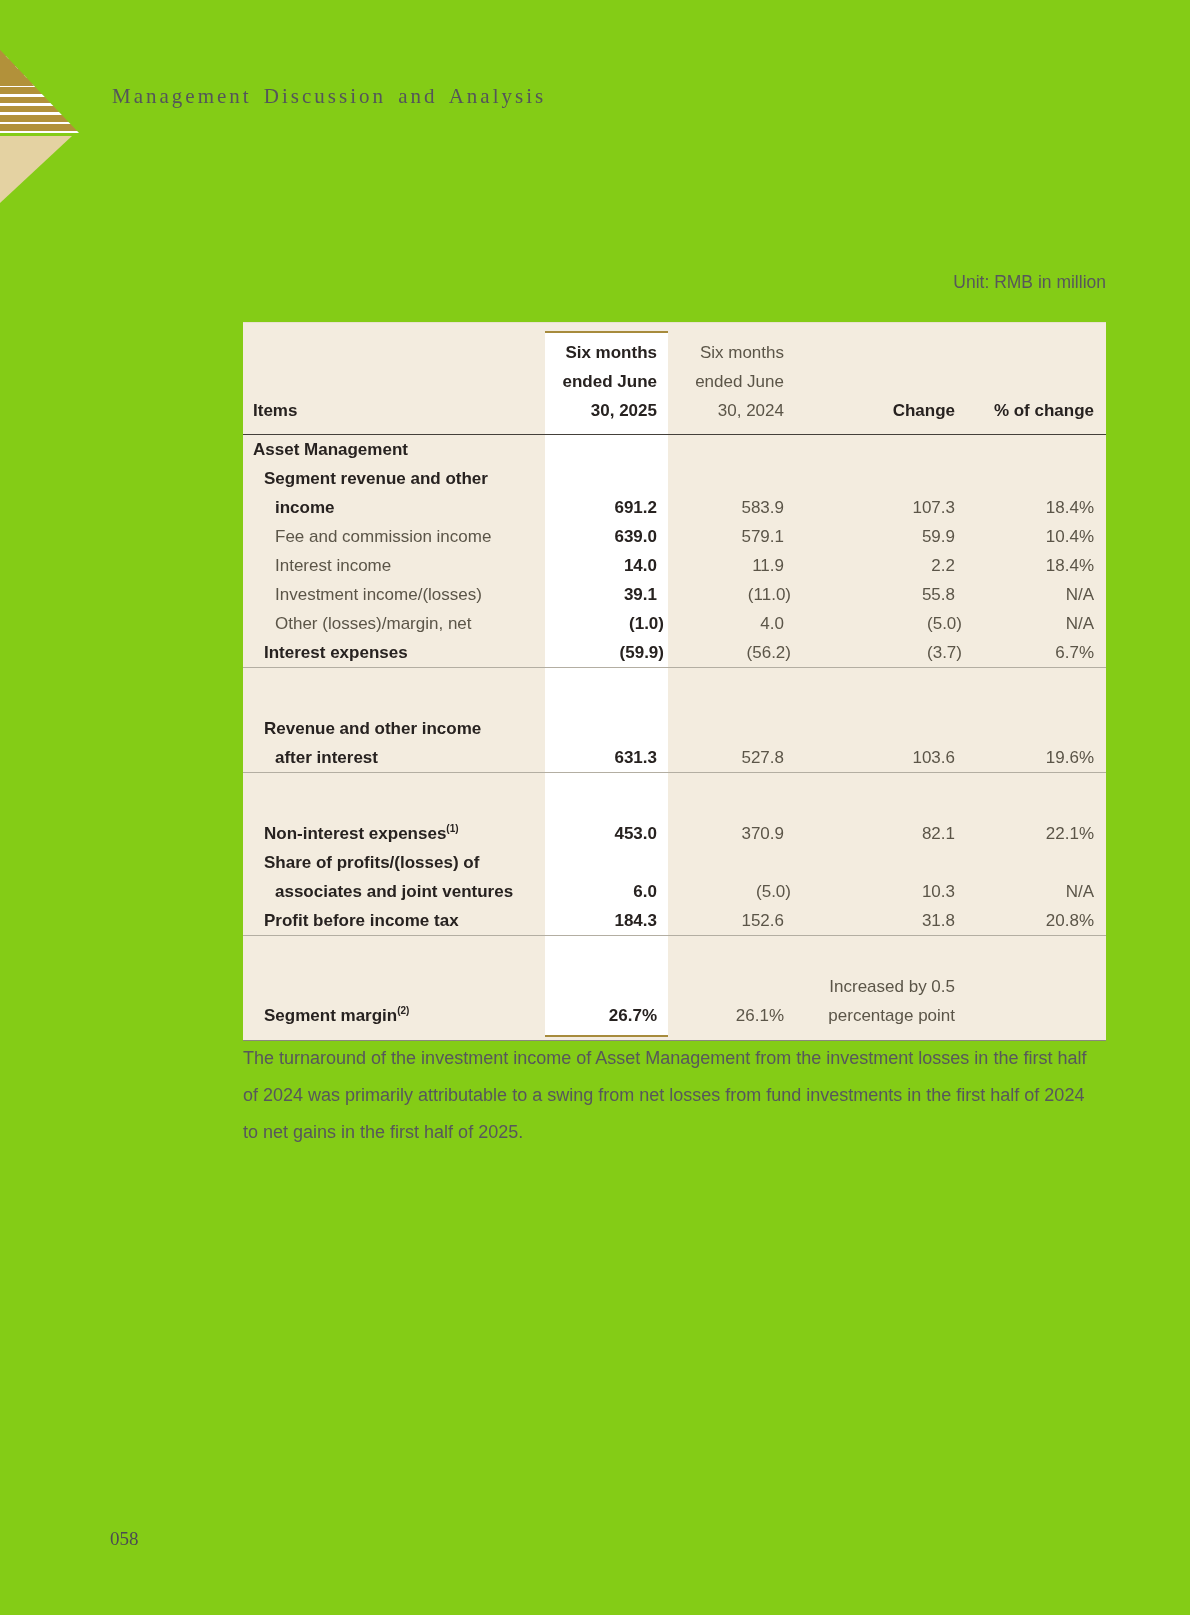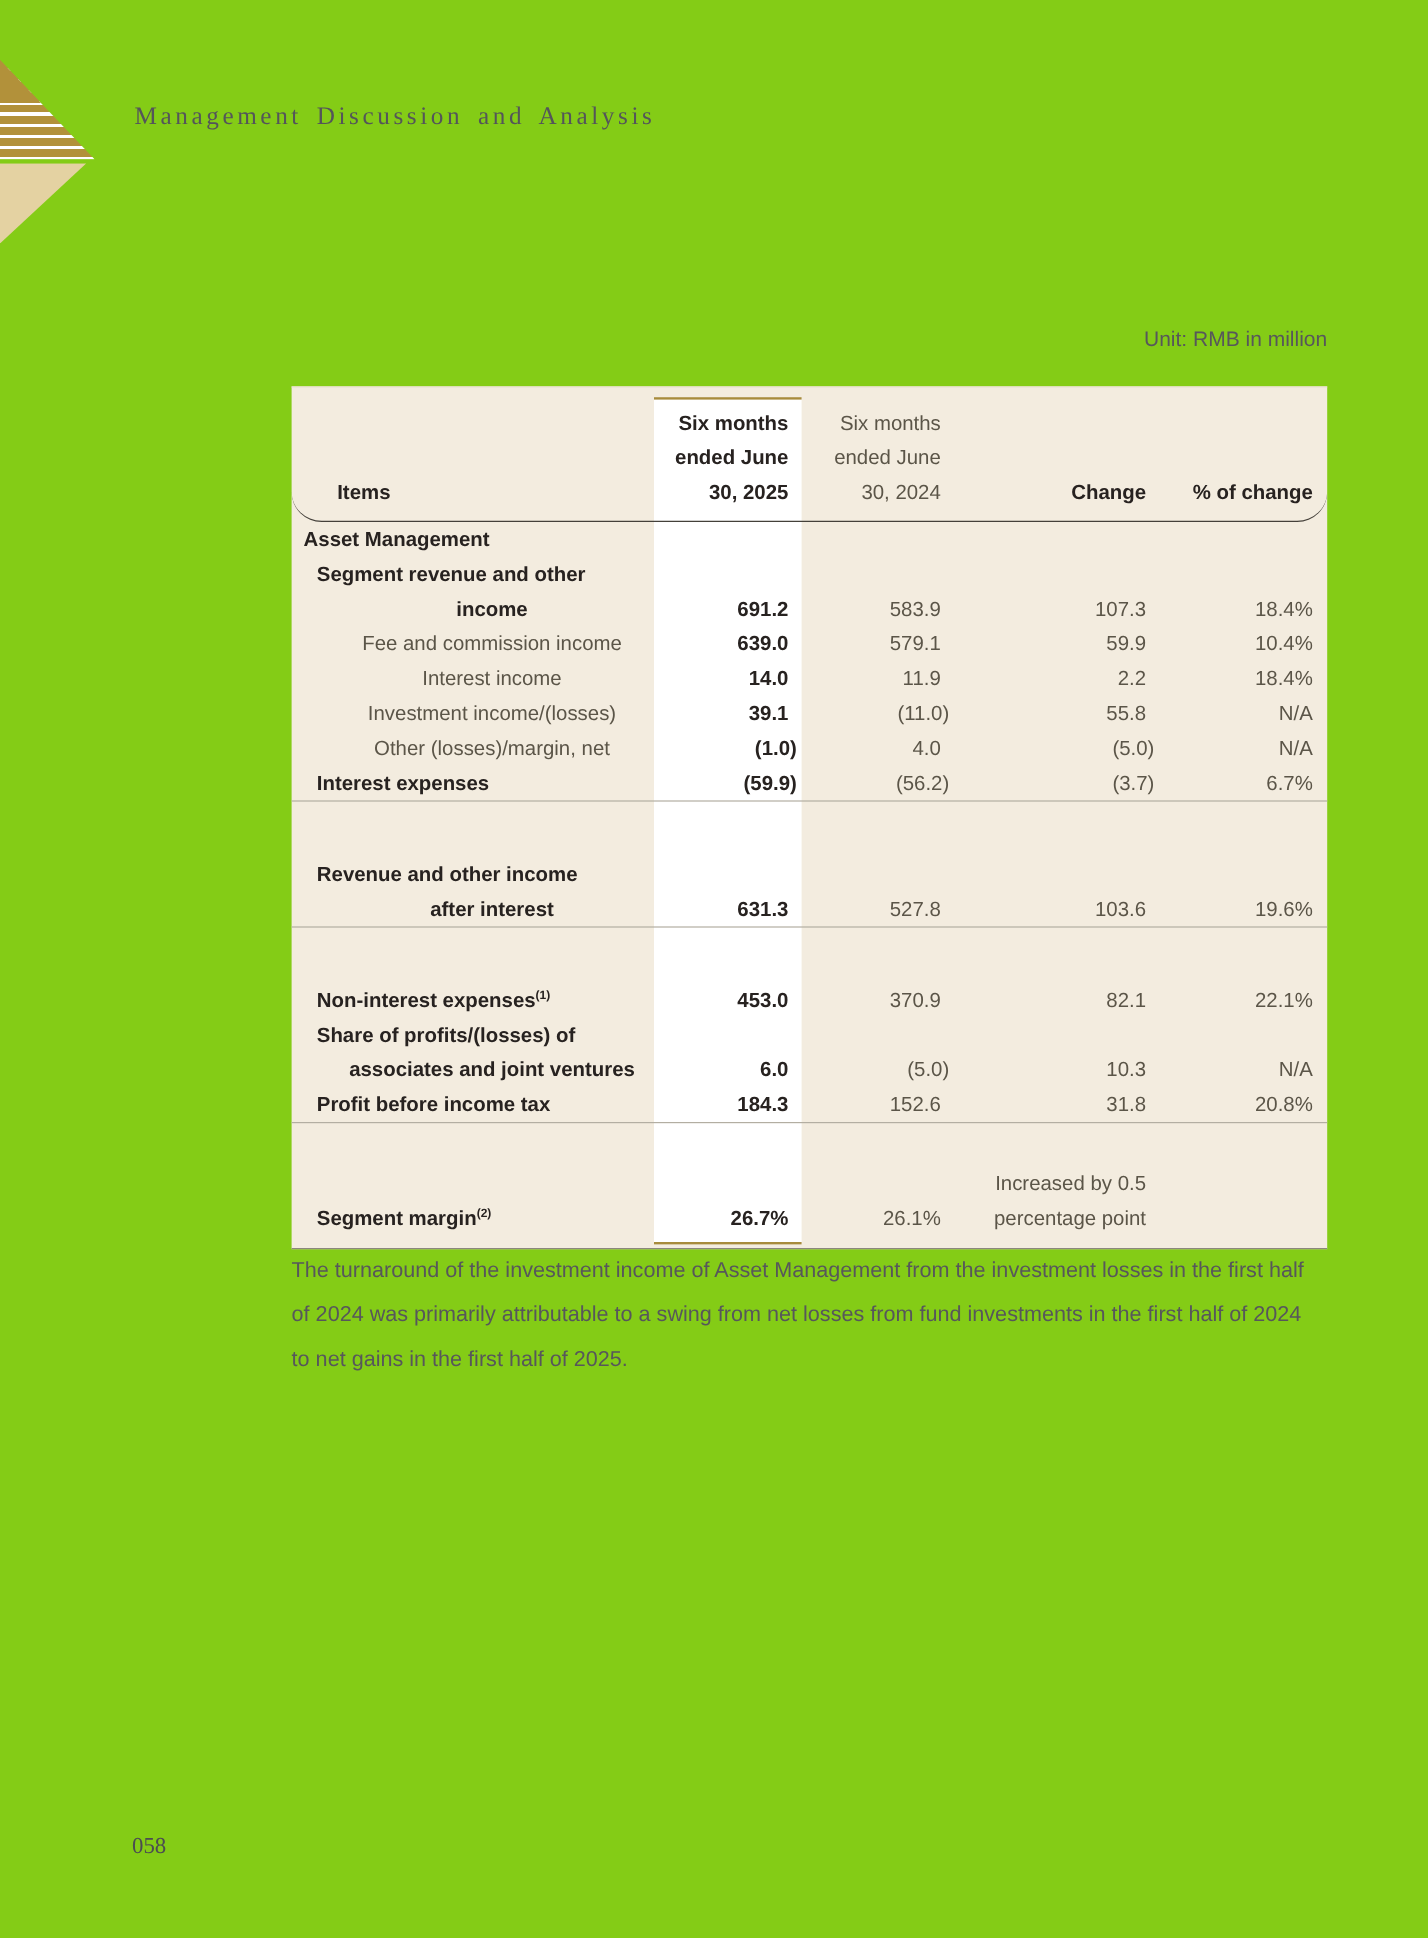--- a/index.html
+++ b/index.html
@@ -52,44 +52,44 @@
     position:absolute;left:302px;top:8px;bottom:3px;width:123px;
     background:var(--hl-bg);
     border-top:2px solid var(--accent);
     border-bottom:2px solid var(--accent);
   }
   .t-header,.t-row{
     position:relative;
     display:grid;
     grid-template-columns:302px 123px 120px 167px 151px;
   }
-  .t-header{padding-top:15px;border-bottom:1px solid #44403a;border-radius:25px;}
+  .t-header{padding-top:15px;border-bottom:1px solid #44403a;}
   .t-header .hcell{height:29px;line-height:29px;}
   .t-body{position:relative;padding-bottom:10px;}
   .t-row{height:29px;line-height:29px;}
   .t-divider{position:relative;height:0;border-top:1px solid #b3aea2;}
   .t-spacer{position:relative;height:46px;}
   .t-spacer.small{height:36px;}
 
   .c-label{text-align:left;white-space:nowrap;color:var(--muted);}
   .c-label.bold{font-weight:bold;color:var(--dark);}
   .ind0{padding-left:10px;}
   .ind1{padding-left:21px;}
-  .ind2{padding-left:32px;text-align:center;}
+  .ind2{padding-left:32px;}
   .c2025{text-align:right;padding-right:11px;font-weight:bold;color:var(--dark);}
   .c2024{text-align:right;padding-right:4px;color:var(--muted);}
   .c-chg{text-align:right;padding-right:0;color:var(--muted);}
   .c-pct{text-align:right;padding-right:12px;color:var(--muted);}
   .hang{margin-right:-7px;}
   sup{font-size:10px;line-height:0;}
 
   .h-right{text-align:right;}
   .h-2025{padding-right:11px;font-weight:bold;color:var(--dark);}
   .h-2024{padding-right:4px;color:var(--muted);}
-  .h-items{padding-left:10px;font-weight:bold;color:var(--dark);align-self:end;margin-left:28px;}
+  .h-items{padding-left:10px;font-weight:bold;color:var(--dark);align-self:end;}
   .h-chg{font-weight:bold;color:var(--dark);align-self:end;}
   .h-pct{padding-right:12px;font-weight:bold;color:var(--dark);align-self:end;}
   .t-header .pad-b{padding-bottom:9px;height:29px;line-height:29px;}
 
   
   .paragraph{
     position:absolute;top:1040px;left:0;width:920px;
     font-size:18px;line-height:37px;color:var(--gray);white-space:nowrap;
   }
   

